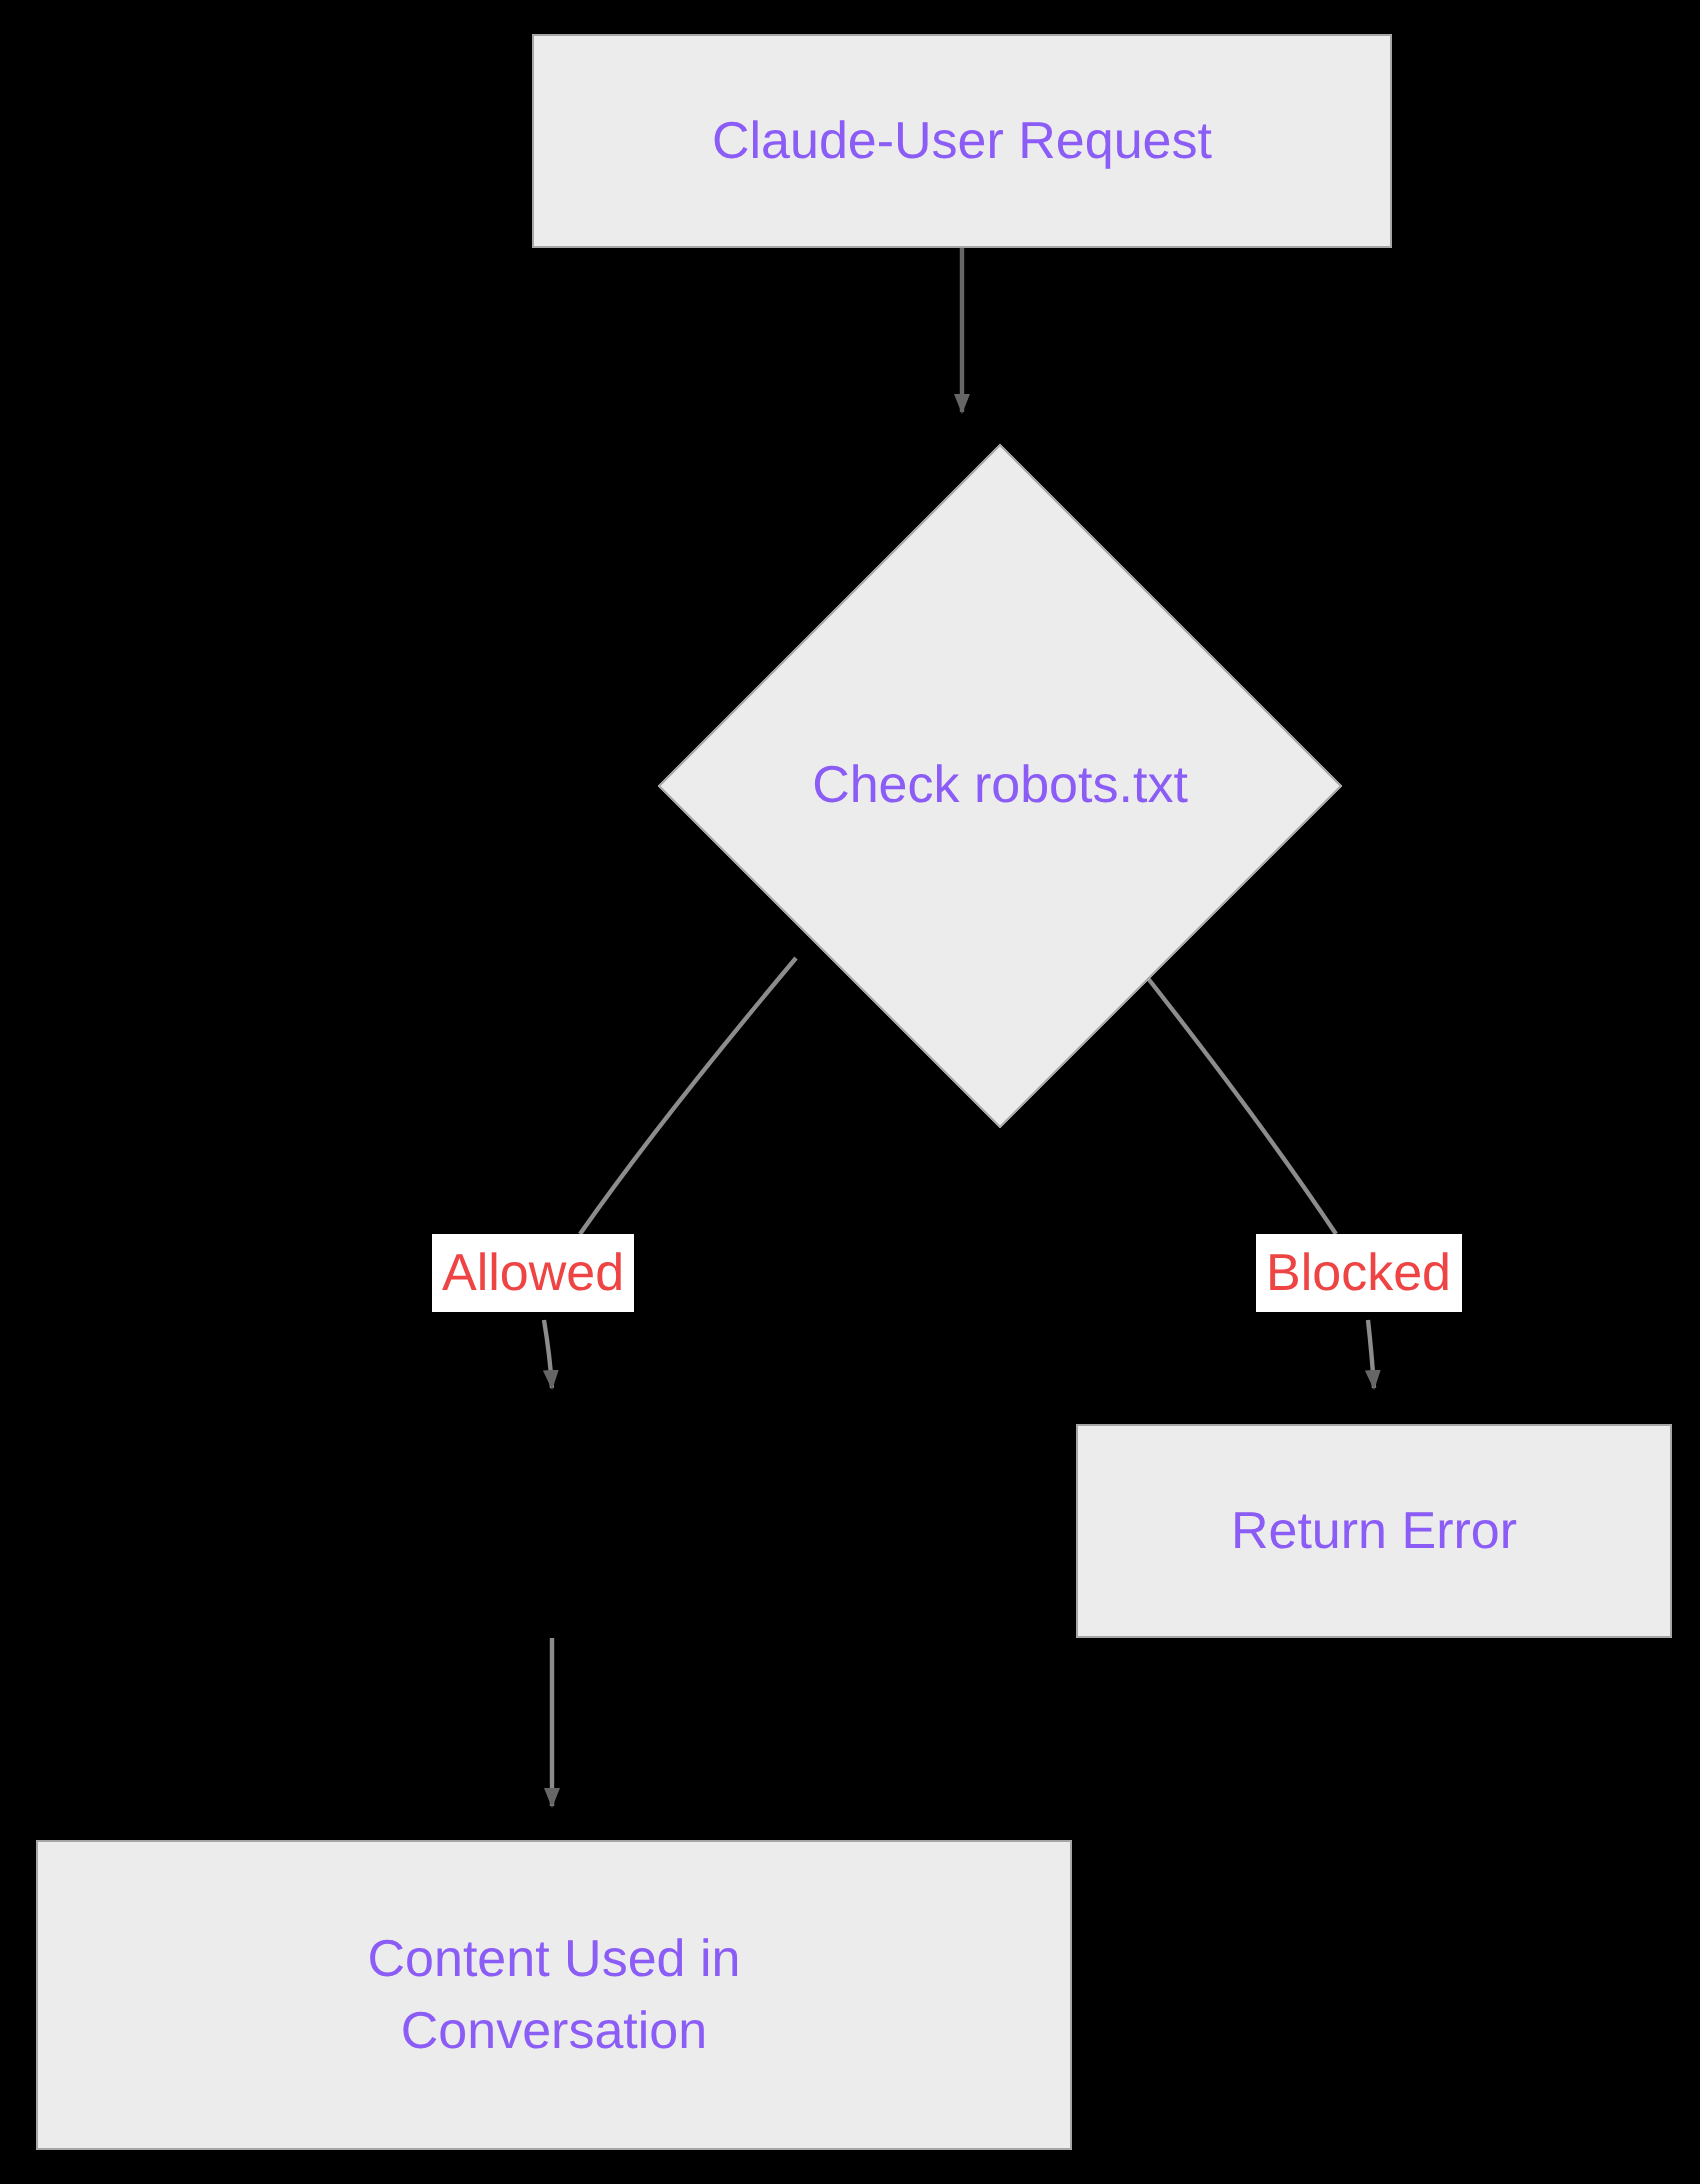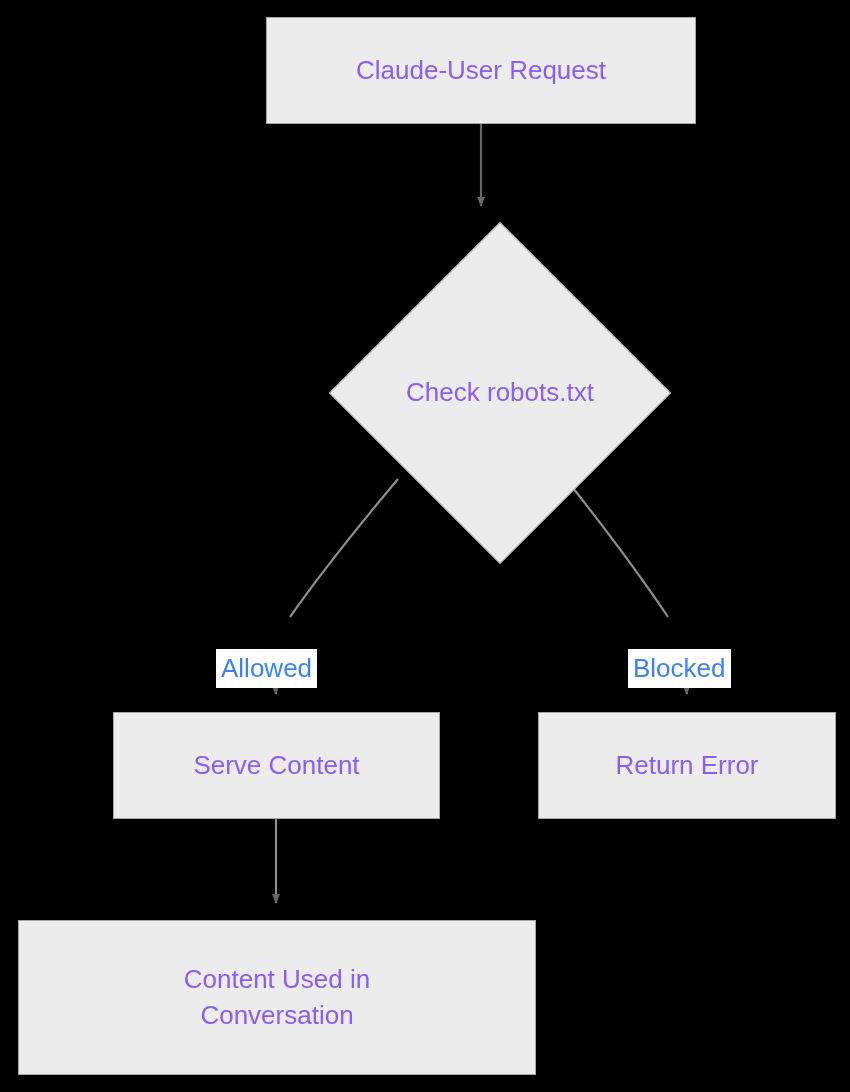--- a/index.html
+++ b/index.html
@@ -93,27 +93,26 @@
     transform: rotate(45deg);
   }
   #node-decision .node-label {
     position: relative;
     z-index: 3;
   }
   
   .edge-label {
     position: absolute;
     background: #FFFFFF;
-    color: #3b82f6;
+    color: #ef4444;
     font-size: 26px;
     line-height: 1;
     padding: 6px 5px 7px 5px;
     z-index: 4;
     white-space: nowrap;
-    margin-top: 32px;
   }
   #edge-label-allowed {
     left: 216px;
     top: 617px;
   }
   #edge-label-blocked {
     left: 628px;
     top: 617px;
     text-align: center;
   }
@@ -154,23 +153,20 @@
   </div>
 
   <div class="node" id="node-decision">
     <span class="diamond-shape"></span>
     <span class="node-label">Check robots.txt</span>
   </div>
 
   <div class="edge-label" id="edge-label-allowed">Allowed</div>
   <div class="edge-label" id="edge-label-blocked">Blocked</div>
 
-  <div class="node" id="node-serve">
-    <span class="node-label">Serve Content</span>
-  </div>
 
   <div class="node" id="node-used">
     <span class="node-label">Content Used in
 Conversation</span>
   </div>
 
   <div class="node" id="node-error">
     <span class="node-label">Return Error</span>
   </div>
 

